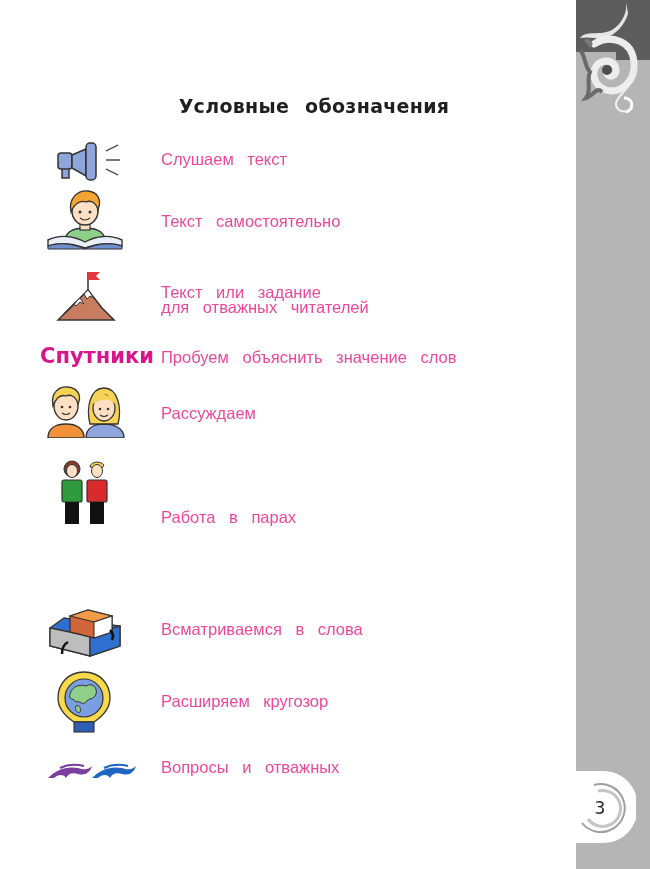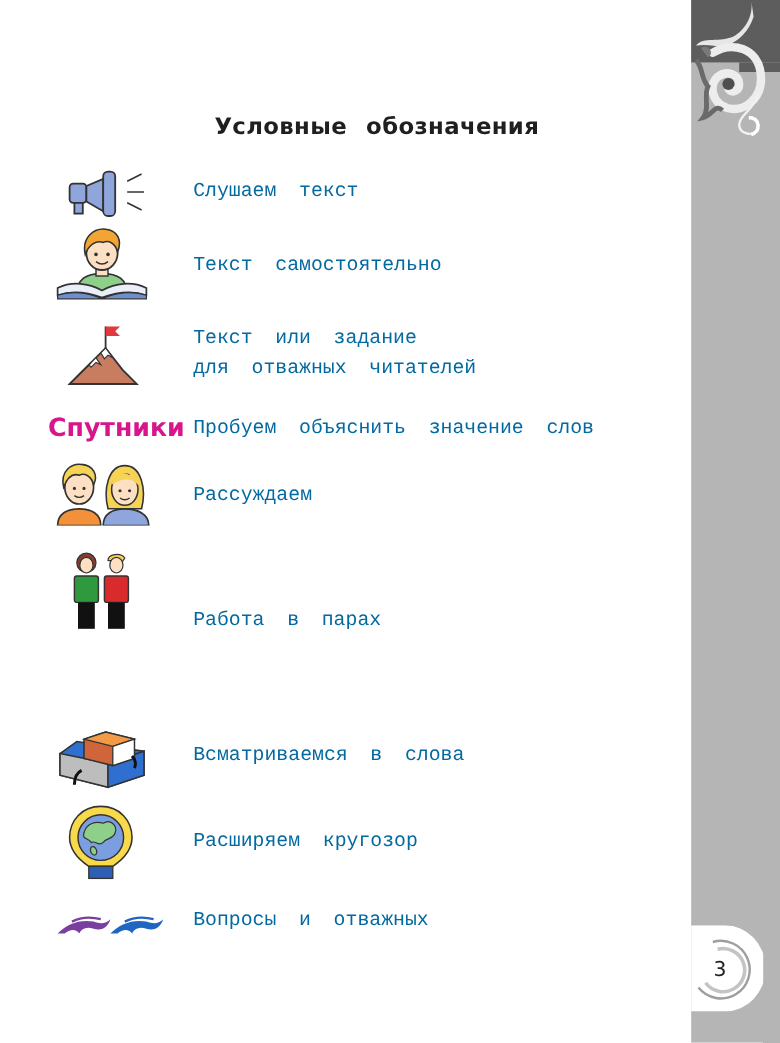--- a/index.html
+++ b/index.html
@@ -17,22 +17,22 @@
   .page-num-tab { position: absolute; left: 574px; top: 771px; width: 62px; height: 72px; }
   .page-num { position: absolute; left: 590px; top: 798px; width: 20px; text-align: center;
     font-family: "DejaVu Sans", sans-serif; font-size: 17px; color: #222; }
 
   .title { position: absolute; left: 0; width: 604px; top: 95px; text-align: center;
     font-family: "DejaVu Sans", sans-serif; font-weight: bold; font-size: 19px; letter-spacing: 0.3px;
     word-spacing: 9px; color: #1f1f1f; padding-left: 24px; }
 
   .legend-row { position: absolute; left: 0; width: 560px; }
   .legend-icon { position: absolute; }
-  .legend-label { position: absolute; left: 161px; font-family: Liberation Mono, monospace; font-size: 16.5px;
-    color: #0369a1; word-spacing: 9px; white-space: nowrap; line-height: 26px; }
+  .legend-label { position: absolute; left: 161px; font-family: Liberation Sans, sans-serif; font-size: 16.5px;
+    color: #ec4899; word-spacing: 9px; white-space: nowrap; line-height: 26px; }
 
   .sputniki { position: absolute; left: 40px; top: 343px; font-family: "DejaVu Sans", sans-serif; font-weight: bold;
     font-size: 21px; color: #d8158a; line-height: 26px; }
 </style>
 </head>
 <body>
 
 <div class="page">
 
   <div class="side-strip">
@@ -88,21 +88,21 @@
 
   <div class="legend-row" style="top:268px;height:56px;">
     <svg class="legend-icon" style="left:56px;top:0;width:60px;height:54px;" viewBox="0 0 60 54">
       <line x1="32" y1="4" x2="32" y2="26" stroke="#333" stroke-width="1.5"></line>
       <path d="M32 4 L44 4 L40 8 L44 12 L32 12 Z" fill="#e3383d"></path>
       <path d="M2 52 L24 30 L32 22 L46 40 L58 52 Z" fill="#c87d61" stroke="#333" stroke-width="1.5"></path>
       <path d="M18 36 L24 30 L28 36 L24 34 L20 38 Z" fill="#fff" stroke="#333" stroke-width="1"></path>
       <path d="M28 26 L32 22 L38 30 L34 28 L31 31 Z" fill="#fff" stroke="#333" stroke-width="1"></path>
       <path d="M8 46 L20 34" stroke="#333" stroke-width="1.2"></path>
     </svg>
-    <div class="legend-label" style="top:1px;">Текст или задание</div>
+    <div class="legend-label" style="top:11px;">Текст или задание</div>
     <div class="legend-label" style="top:26px;">для отважных читателей</div>
   </div>
 
   <div class="legend-row" style="top:0;height:0;">
     <div class="sputniki">Спутники</div>
     <div class="legend-label" style="top:344px;">Пробуем объяснить значение слов</div>
   </div>
 
   <div class="legend-row" style="top:384px;height:56px;">
     <svg class="legend-icon" style="left:46px;top:0;width:80px;height:54px;" viewBox="0 0 80 54">

